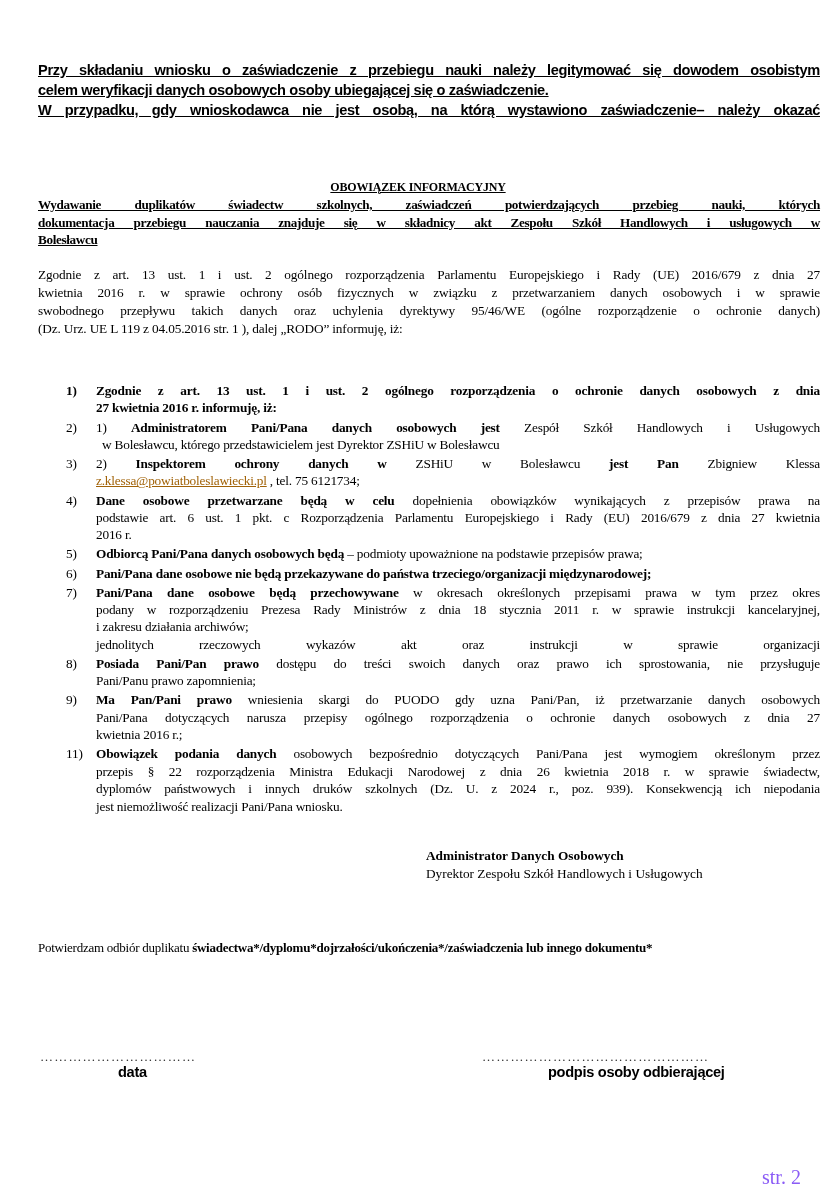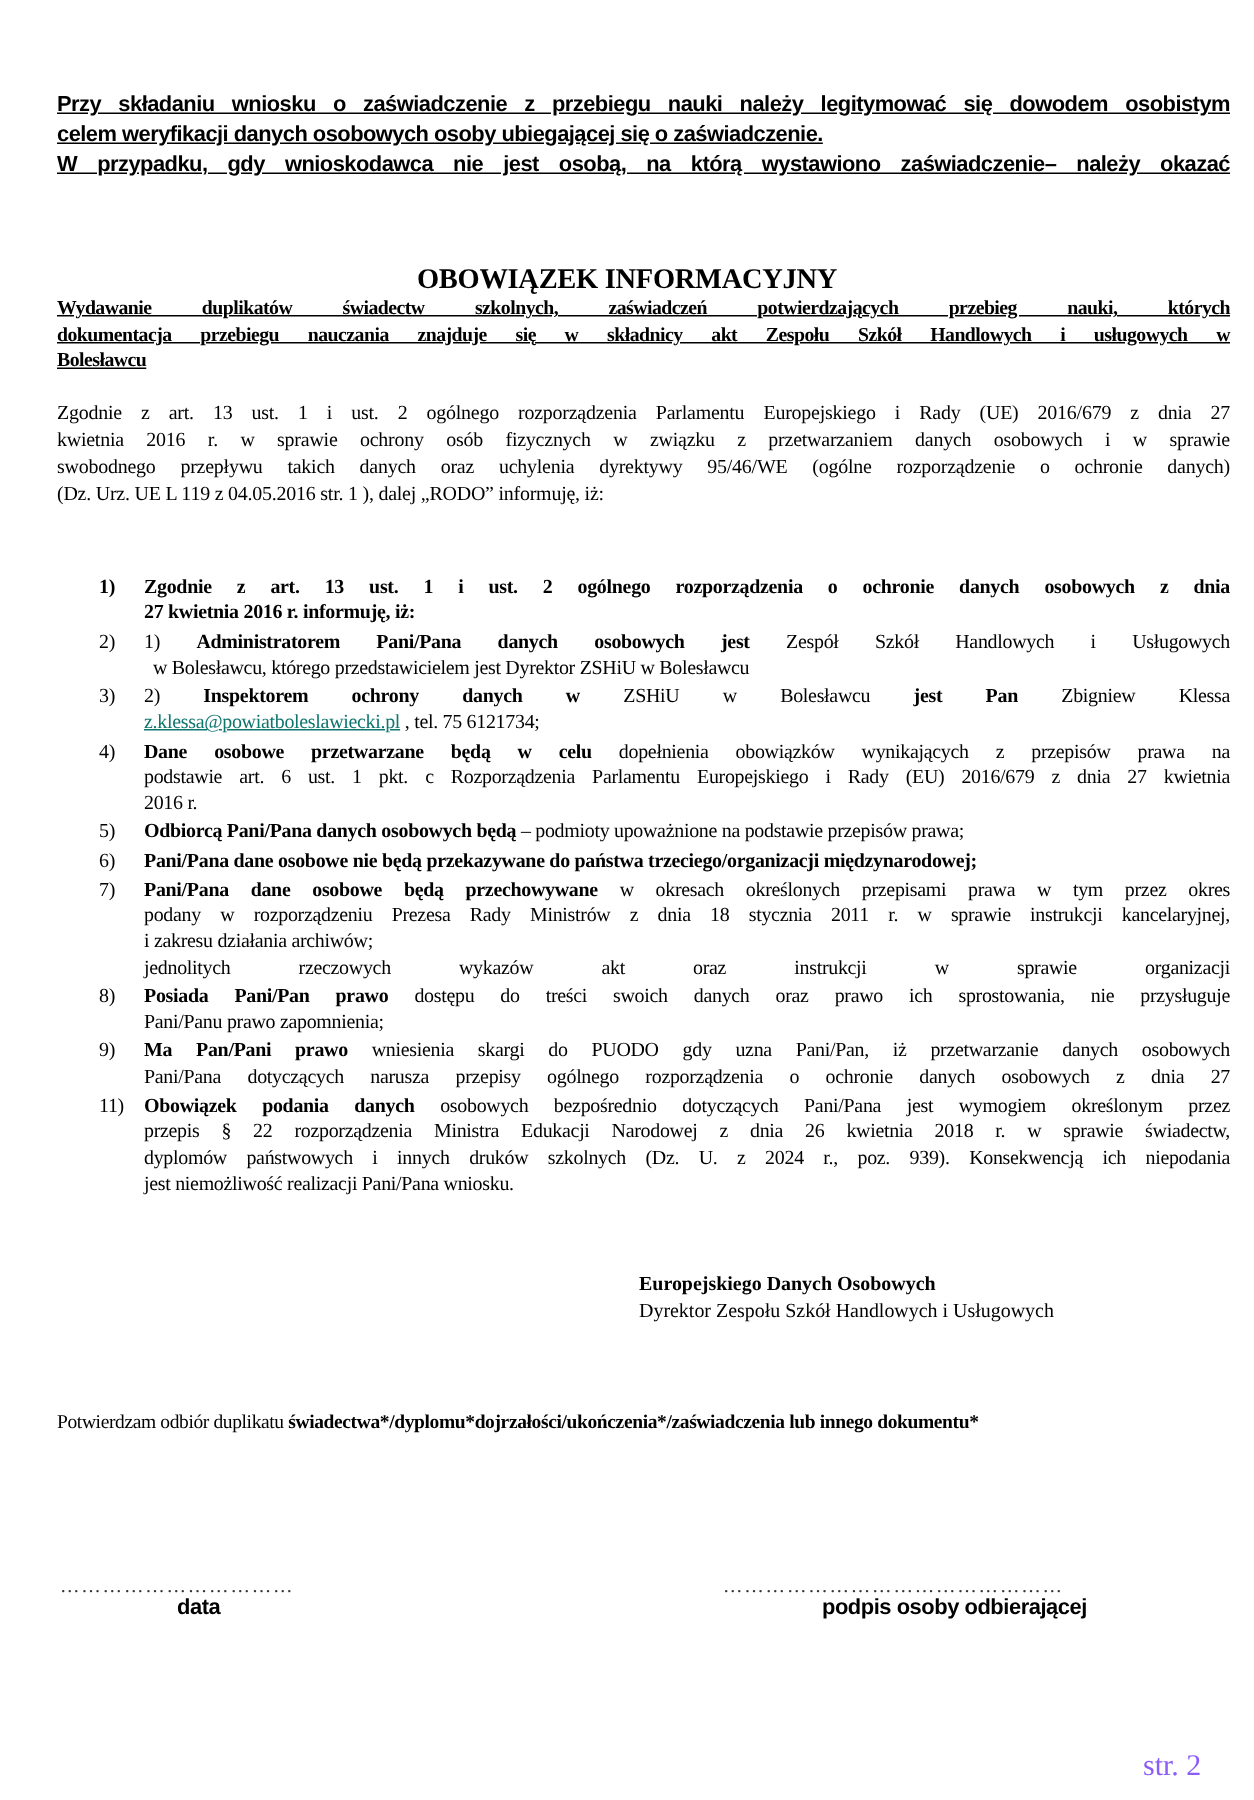--- a/index.html
+++ b/index.html
@@ -13,21 +13,21 @@
     position: absolute; left: 38px; top: 44px; width: 782px;
     font-family: "Liberation Sans Narrow", "Liberation Sans", sans-serif;
     font-weight: bold; font-size: 14.6px; line-height: 20px;
     text-decoration: underline; letter-spacing: -0.35px;
     text-align: justify;
   }
   .notice p { margin: 0; text-align: justify; }
   .notice p.j { text-align-last: justify; }
   .ob-title {
     position: absolute; left: 0; width: 836px; top: 163px; text-align: center;
-    font-weight: bold; font-size: 19px; line-height: 16px; 
+    font-weight: bold; font-size: 12px; line-height: 16px; text-decoration: underline;
     letter-spacing: -0.2px;
   }
   .ob-sub {
     position: absolute; left: 38px; top: 180px; width: 782px;
     font-weight: bold; font-size: 13.2px; line-height: 17.5px;
     text-decoration: underline; letter-spacing: -0.35px;
     text-align: justify;
   }
   .ob-sub .line { display: block; text-align: justify; text-align-last: justify; white-space: nowrap; }
   .ob-sub .line.last { text-align-last: left; }
@@ -42,21 +42,21 @@
     font-size: 13.3px; line-height: 17.4px; letter-spacing: -0.2px;
     margin: 0; padding: 0; list-style: none;
   }
   .list li { position: relative; padding-left: 30px; margin: 0 0 1.7px 0; text-align: justify; }
   .list li .num { position: absolute; left: 0; top: 0; }
   .list li.first .num { font-weight: bold; }
   .list .line { display: block; text-align-last: justify; white-space: nowrap; }
   .list .line.last { text-align-last: left; }
   .list b { font-weight: bold; }
   .list .indent { padding-left: 6px; }
-  .list a { color: #0f766e; text-decoration: underline; }
+  .list a { color: #a16207; text-decoration: underline; }
   .admin {
     position: absolute; left: 426px; top: 831px;
     font-size: 13.3px; line-height: 18px;
   }
   .admin .t { font-weight: bold; }
   .confirm {
     position: absolute; left: 38px; top: 921px; width: 782px;
     font-size: 13px; line-height: 22px; letter-spacing: -0.25px;
   }
   .confirm b { font-weight: bold; }
@@ -135,32 +135,33 @@
     </li>
     <li>
       <span class="num">8)</span>
       <span class="line"><b>Posiada Pani/Pan prawo</b><span> dostępu do treści swoich danych oraz prawo ich sprostowania, nie przysługuje</span></span>
       <span class="line last">Pani/Panu prawo zapomnienia;</span>
     </li>
     <li>
       <span class="num">9)</span>
       <span class="line"><b>Ma Pan/Pani prawo</b><span> wniesienia skargi do PUODO gdy uzna Pani/Pan, iż przetwarzanie danych osobowych</span></span>
       <span class="line">Pani/Pana dotyczących narusza przepisy ogólnego rozporządzenia o ochronie danych osobowych z dnia 27</span>
+      <span class="line last">kwietnia 2016 r.;</span>
     </li>
     <li>
       <span class="num">11)</span>
       <span class="line"><b>Obowiązek podania danych</b><span> osobowych bezpośrednio dotyczących Pani/Pana jest wymogiem określonym przez</span></span>
       <span class="line">przepis § 22 rozporządzenia Ministra Edukacji Narodowej z dnia 26 kwietnia 2018 r. w sprawie świadectw,</span>
       <span class="line">dyplomów państwowych i innych druków szkolnych (Dz. U. z 2024 r., poz. 939). Konsekwencją ich niepodania</span>
       <span class="line last">jest niemożliwość realizacji Pani/Pana wniosku.</span>
     </li>
   </ol>
 
   <div class="admin">
-    <div class="t">Europejskiego Danych Osobowych</div>
+    <div class="t">Administrator Danych Osobowych</div>
     <div>Dyrektor Zespołu Szkół Handlowych i Usługowych</div>
   </div>
 
   <div class="confirm">
     <span>Potwierdzam odbiór duplikatu </span><b>świadectwa*/dyplomu*dojrzałości/ukończenia*/zaświadczenia lub innego dokumentu*</b>
   </div>
 
   <div class="dots" style="left:40px;">……………………………</div>
   <div class="sig-label" style="left:118px;">data</div>
 

